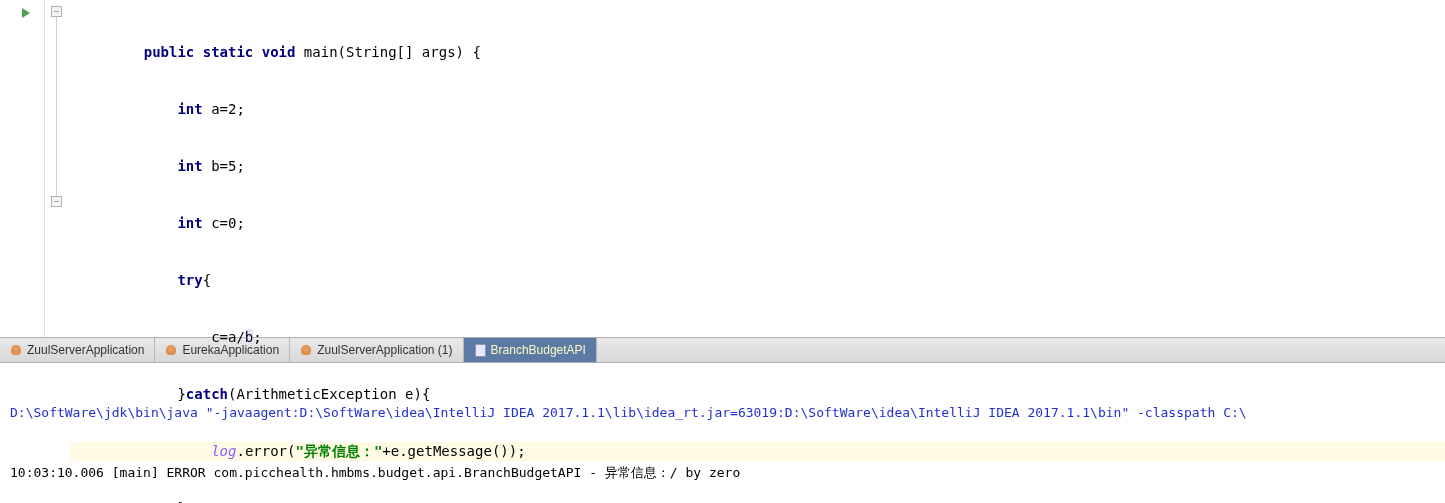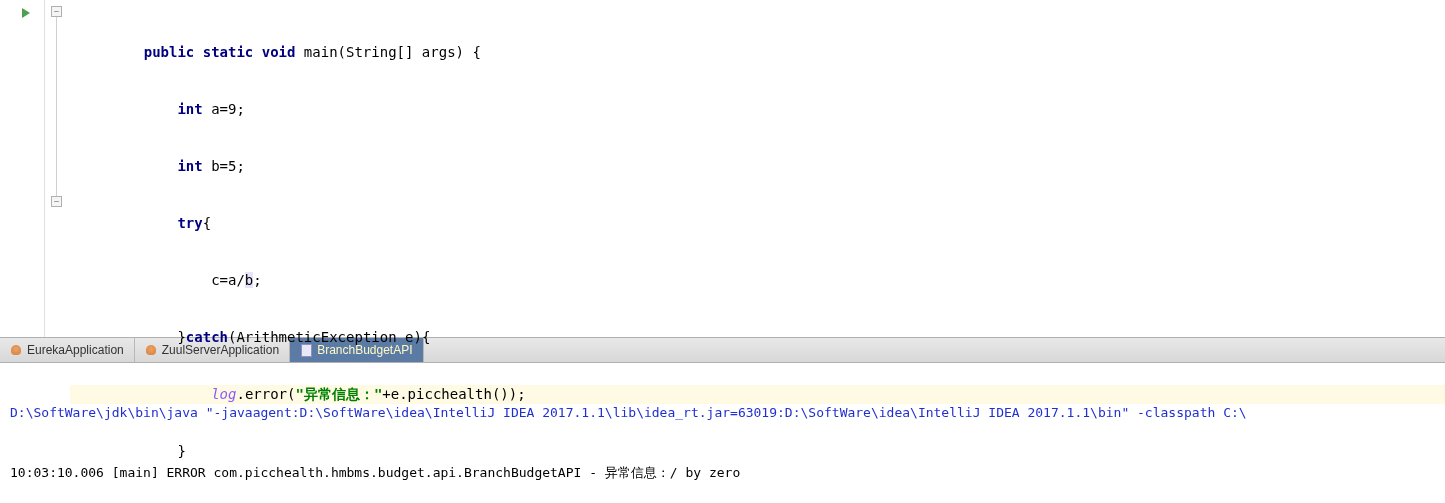--- a/index.html
+++ b/index.html
@@ -150,43 +150,48 @@
   <div class="gutter">
     <div class="run-icon"></div>
   </div>
   <div class="fold-column">
     <div class="fold-marker" style="top:6px;">−</div>
     <div class="fold-line" style="top:17px; height:180px;"></div>
     <div class="fold-marker" style="top:196px;">−</div>
   </div>
   <div class="code-area">
     <div class="code-line"><span>    </span><span class="kw">public static void</span><span> main(String[] args) {</span></div>
-    <div class="code-line"><span>        </span><span class="kw">int</span><span> a=9;</span></div>
+    <div class="code-line"><span>        </span><span class="kw">int</span><span> a=2;</span></div>
     <div class="code-line"><span>        </span><span class="kw">int</span><span> b=5;</span></div>
+    <div class="code-line"><span>        </span><span class="kw">int</span><span> c=0;</span></div>
     <div class="code-line"><span>        </span><span class="kw">try</span><span>{</span></div>
     <div class="code-line"><span>            c=a/</span><span class="usage">b</span><span>;</span></div>
     <div class="code-line"><span>        }</span><span class="kw">catch</span><span>(ArithmeticException e){</span></div>
-    <div class="code-line hl-line"><span>            </span><span class="field">log</span><span>.error(</span><span class="str">"异常信息："</span><span>+e.picchealth());</span></div>
+    <div class="code-line hl-line"><span>            </span><span class="field">log</span><span>.error(</span><span class="str">"异常信息："</span><span>+e.getMessage());</span></div>
     <div class="code-line"><span>        }</span></div>
     
     
     
     
     
   </div>
 </div>
 
 <div class="tabs-bar">
   <div class="tab">
     <span class="tab-icon java"></span>
-    <span>EurekaApplication</span>
+    <span>ZuulServerApplication</span>
   </div>
   <div class="tab">
     <span class="tab-icon java"></span>
-    <span>ZuulServerApplication</span>
+    <span>EurekaApplication</span>
+  </div>
+  <div class="tab">
+    <span class="tab-icon java"></span>
+    <span>ZuulServerApplication (1)</span>
   </div>
   <div class="tab active">
     <span class="tab-icon file"></span>
     <span>BranchBudgetAPI</span>
   </div>
 </div>
 
 <div class="console-area">
   <div><span class="console-blue">D:\SoftWare\jdk\bin\java "-javaagent:D:\SoftWare\idea\IntelliJ IDEA 2017.1.1\lib\idea_rt.jar=63019:D:\SoftWare\idea\IntelliJ IDEA 2017.1.1\bin" -classpath C:\</span></div>
   <div><span>10:03:10.006 [main] ERROR com.picchealth.hmbms.budget.api.BranchBudgetAPI - 异常信息：/ by zero</span></div>

